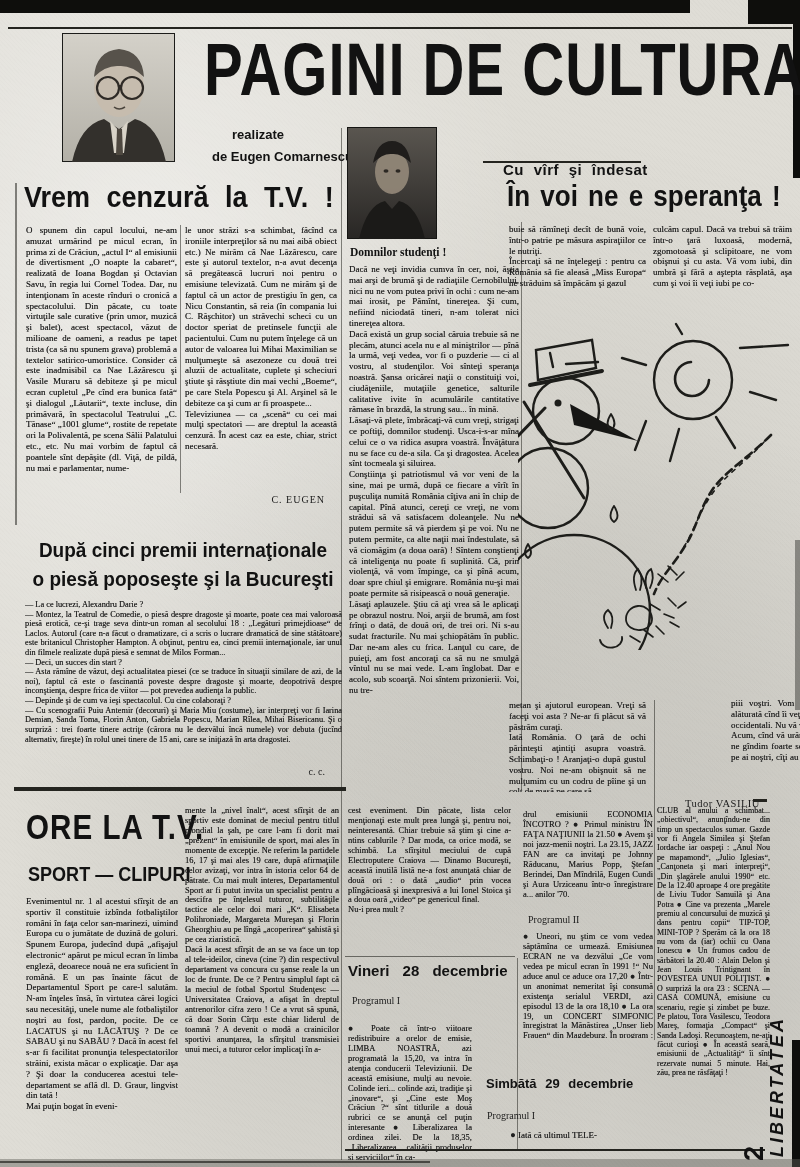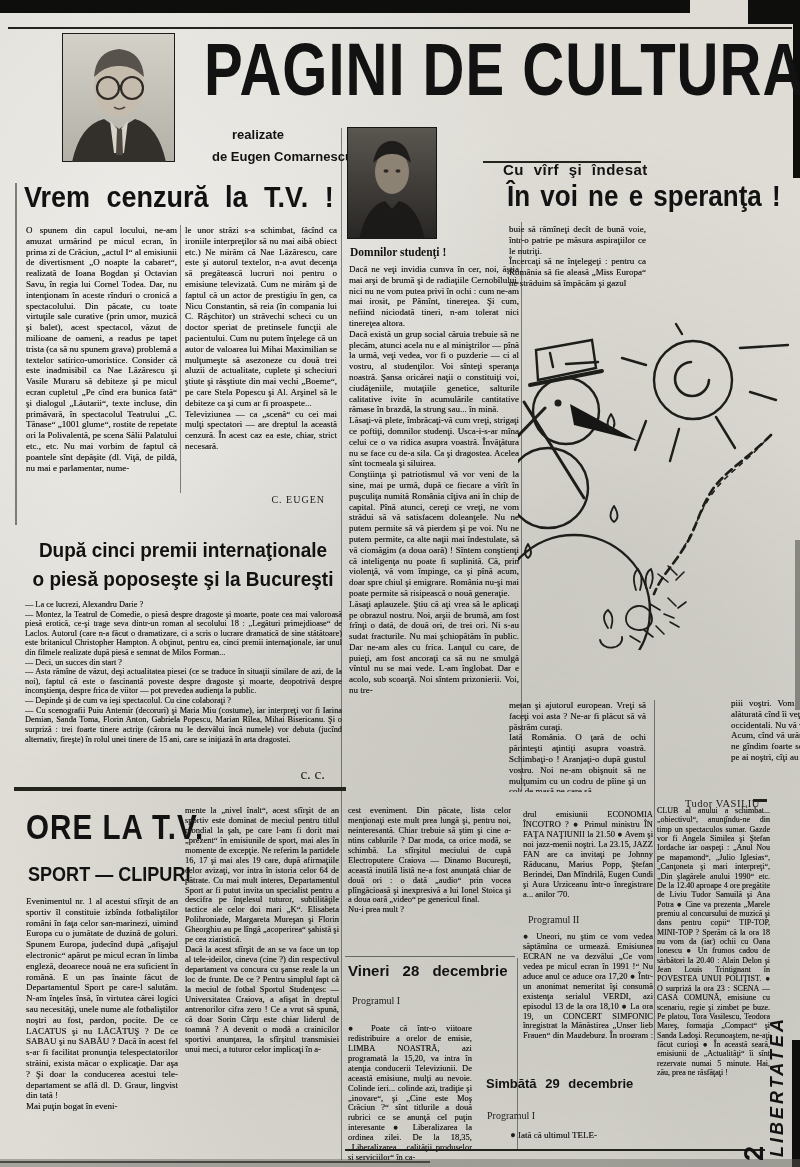--- a/index.html
+++ b/index.html
@@ -103,33 +103,34 @@
   <div class="sig" style="left:185px;top:494px;width:140px;text-align:right;font-size:10px;letter-spacing:1px;">C. EUGEN</div>
 
   <div class="hl" style="left:24px;top:538px;width:318px;font-size:19px;text-align:center;transform:scaleY(1.1);transform-origin:0 0;white-space:nowrap;">După cinci premii internaţionale</div>
   <div class="hl" style="left:24px;top:567px;width:318px;font-size:19px;text-align:center;transform:scaleY(1.1);transform-origin:0 0;white-space:nowrap;">o piesă poposeşte şi la Bucureşti</div>
   <div class="bt" style="left:25px;top:600px;width:317px;height:164px;font-size:8.3px;line-height:1.16;">— La ce lucrezi, Alexandru Darie ?
 — Montez, la Teatrul de Comedie, o piesă despre dragoste şi moarte, poate cea mai valoroasă piesă erotică, ce-şi trage seva dintr-un roman al secolului 18 : „Legături primejdioase“ de Laclos. Autorul (care n-a făcut o dramatizare, ci a scris o lucrare dramatică de sine stătătoare) este britanicul Christopher Hampton. A obţinut, pentru ea, cinci premii internaţionale, iar unul din filmele realizate după piesă e semnat de Milos Forman...
 — Deci, un succes din start ?
 — Asta rămîne de văzut, deşi actualitatea piesei (ce se traduce în situaţii similare de azi, de la noi), faptul că este o fascinantă poveste despre dragoste şi moarte, deopotrivă despre inconştienţa, despre frica de viitor — pot prevedea audienţa la public.
 — Depinde şi de cum va ieşi spectacolul. Cu cine colaboraţi ?
 — Cu scenografii Puiu Antemir (decoruri) şi Maria Miu (costume), iar interpreţi vor fi Iarina Demian, Sanda Toma, Florin Anton, Gabriela Popescu, Marian Rîlea, Mihai Bisericanu. Şi o surpriză : trei foarte tinere actriţe (cărora nu le dezvălui încă numele) vor debuta (jucînd alternativ, fireşte) în rolul unei tinere de 15 ani, care se iniţiază în arta dragostei.</div>
-  <div class="sig" style="left:25px;top:766px;width:300px;text-align:right;font-size:15px;">c. c.</div>
+  <div class="sig" style="left:25px;top:766px;width:300px;text-align:right;font-size:10px;">c. c.</div>
   <div class="rule" style="left:14px;top:787px;width:332px;height:4px;"></div>
 
   <div class="hl" style="left:350px;top:246px;width:168px;text-align:left;font-family:'Liberation Serif',serif;font-size:11.5px;">Domnilor studenţi !</div>
   <div class="bt" style="left:349px;top:264px;width:170px;height:521px;">Dacă ne veţi invidia cumva în cer, noi, ăştia mai arşi de brumă şi de radiaţiile Cernobîlului, nici nu ne vom putea privi în ochi : cum ne-am mai irosit, pe Pămînt, tinereţea. Şi cum, nefiind niciodată tineri, n-am tolerat nici tinereţea altora.
 Dacă există un grup social căruia trebuie să ne plecăm, atunci acela nu e al miniştrilor — pînă la urmă, veţi vedea, vor fi o puzderie — ci al vostru, al studenţilor. Voi sînteţi speranţa noastră. Şansa oricărei naţii o constituiţi voi, ciudăţeniile, mutaţiile genetice, salturile calitative ivite în acumulările cantitative rămase în brazdă, la strung sau... în mină.
 Lăsaţi-vă plete, îmbrăcaţi-vă cum vreţi, strigaţi ce poftiţi, domnilor studenţi. Usca-i-s-ar mîna celui ce o va ridica asupra voastră. Învăţătura nu se face cu de-a sila. Ca şi dragostea. Acelea sînt tocmeala şi siluirea.
 Conştiinţa şi patriotismul vă vor veni de la sine, mai pe urmă, după ce fiecare a vîrît în puşculiţa numită România cîţiva ani în chip de capital. Pînă atunci, cereţi ce vreţi, ne vom strădui să vă satisfacem doleanţele. Nu ne putem permite să vă pierdem şi pe voi. Nu ne putem permite, ca alte naţii mai îndestulate, să vă ciomăgim (a doua oară) ! Sîntem conştienţi că inteligenţa nu poate fi suplinită. Că, prin violenţă, vă vom împinge, ca şi pînă acum, doar spre chiul şi emigrare. România nu-şi mai poate permite să risipească o nouă generaţie.
 Lăsaţi aplauzele. Ştiu că aţi vrea să le aplicaţi pe obrazul nostru. Noi, arşii de brumă, am fost frînţi o dată, de două ori, de trei ori. Ni s-au sudat fracturile. Nu mai şchiopătăm în public. Dar ne-am ales cu frica. Lanţul cu care, de puieţi, am fost ancoraţi ca să nu ne smulgă vîntul nu se mai vede. L-am înglobat. Dar e acolo, sub scoarţă. Noi sîntem prizonierii. Voi, nu tre-</div>
 
   <div class="hl" style="left:507px;top:180px;width:290px;font-size:26px;word-spacing:3px;transform:scaleY(1.1);transform-origin:0 0;white-space:nowrap;">În voi ne e speranţa !</div>
   <div class="bt" style="left:509px;top:224px;width:137px;height:92px;">buie să rămîneţi decît de bună voie, într-o patrie pe măsura aspiraţiilor ce le nutriţi.
 Încercaţi să ne înţelegeţi : pentru ca România să fie aleasă „Miss Europa“ ne străduim să împăcăm şi gazul</div>
+  <div class="bt" style="left:653px;top:224px;width:139px;height:98px;">culcăm capul. Dacă va trebui să trăim într-o ţară luxoasă, modernă, zgomotoasă şi sclipitoare, ne vom obişnui şi cu asta. Vă vom iubi, din umbră şi fără a aştepta răsplată, aşa cum şi voi îi veţi iubi pe co-</div>
 
   <svg class="abs" style="left:518px;top:318px;" width="277" height="332" viewBox="0 0 277 332" fill="none" stroke="#1d1d1a" stroke-width="2.4" stroke-linecap="round">
 
     <circle cx="175" cy="62" r="39"></circle>
     <path d="M173 44 a17 17 0 1 0 18 18" stroke-width="2.6"></path>
     <line x1="104" y1="40" x2="128" y2="47"></line>
     <line x1="48" y1="46" x2="80" y2="44"></line>
     <line x1="222" y1="30" x2="270" y2="27"></line>
     <line x1="232" y1="74" x2="258" y2="82"></line>
     <line x1="158" y1="6" x2="164" y2="16"></line>

